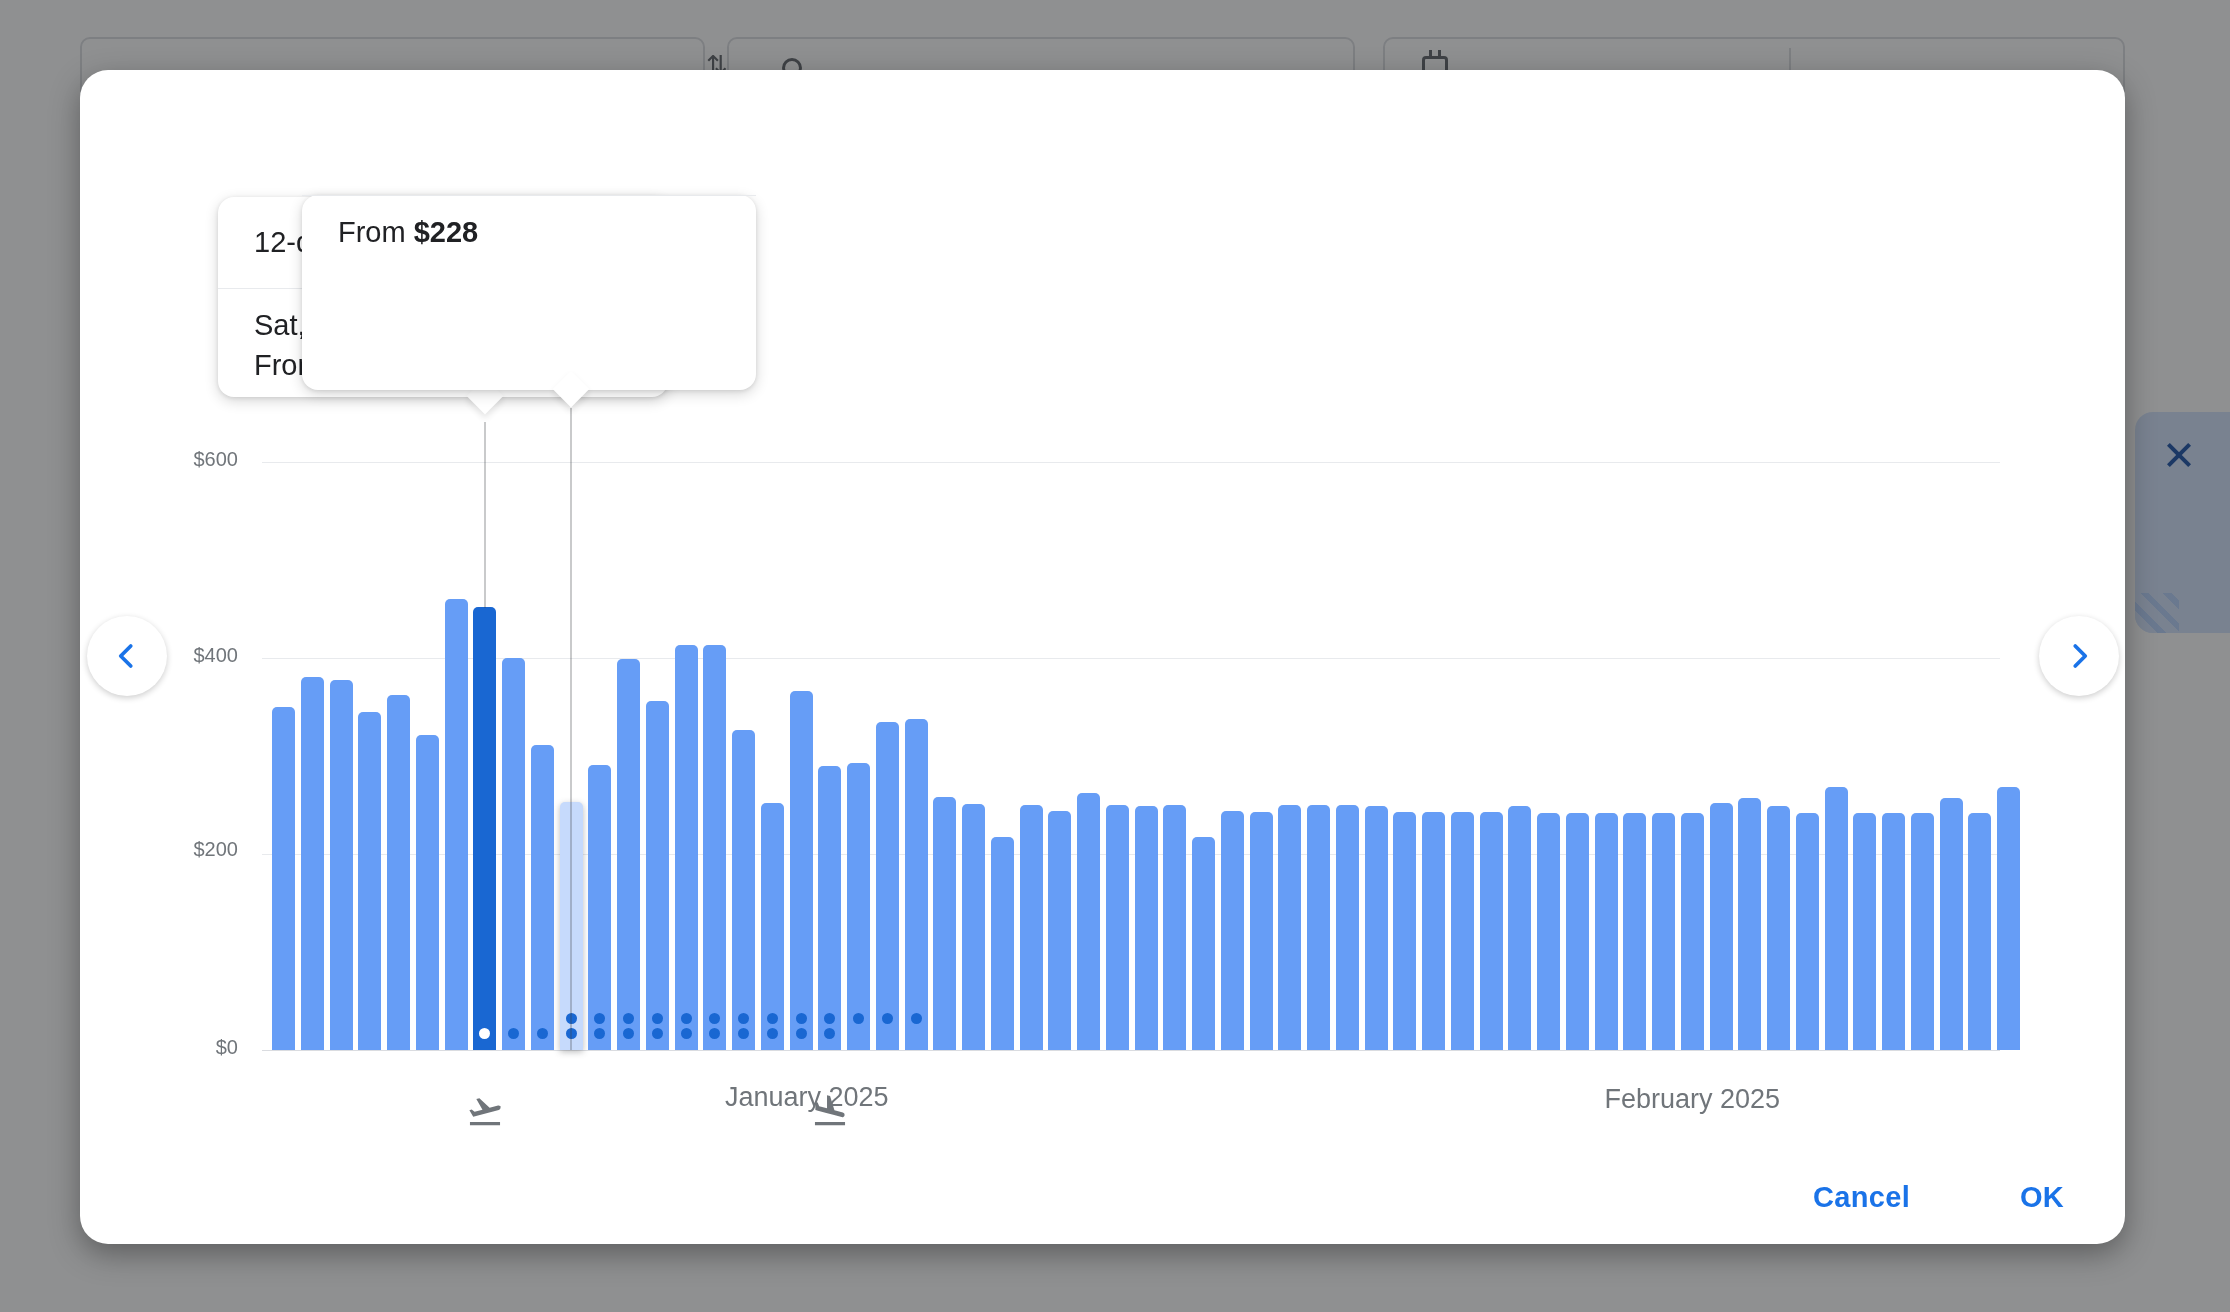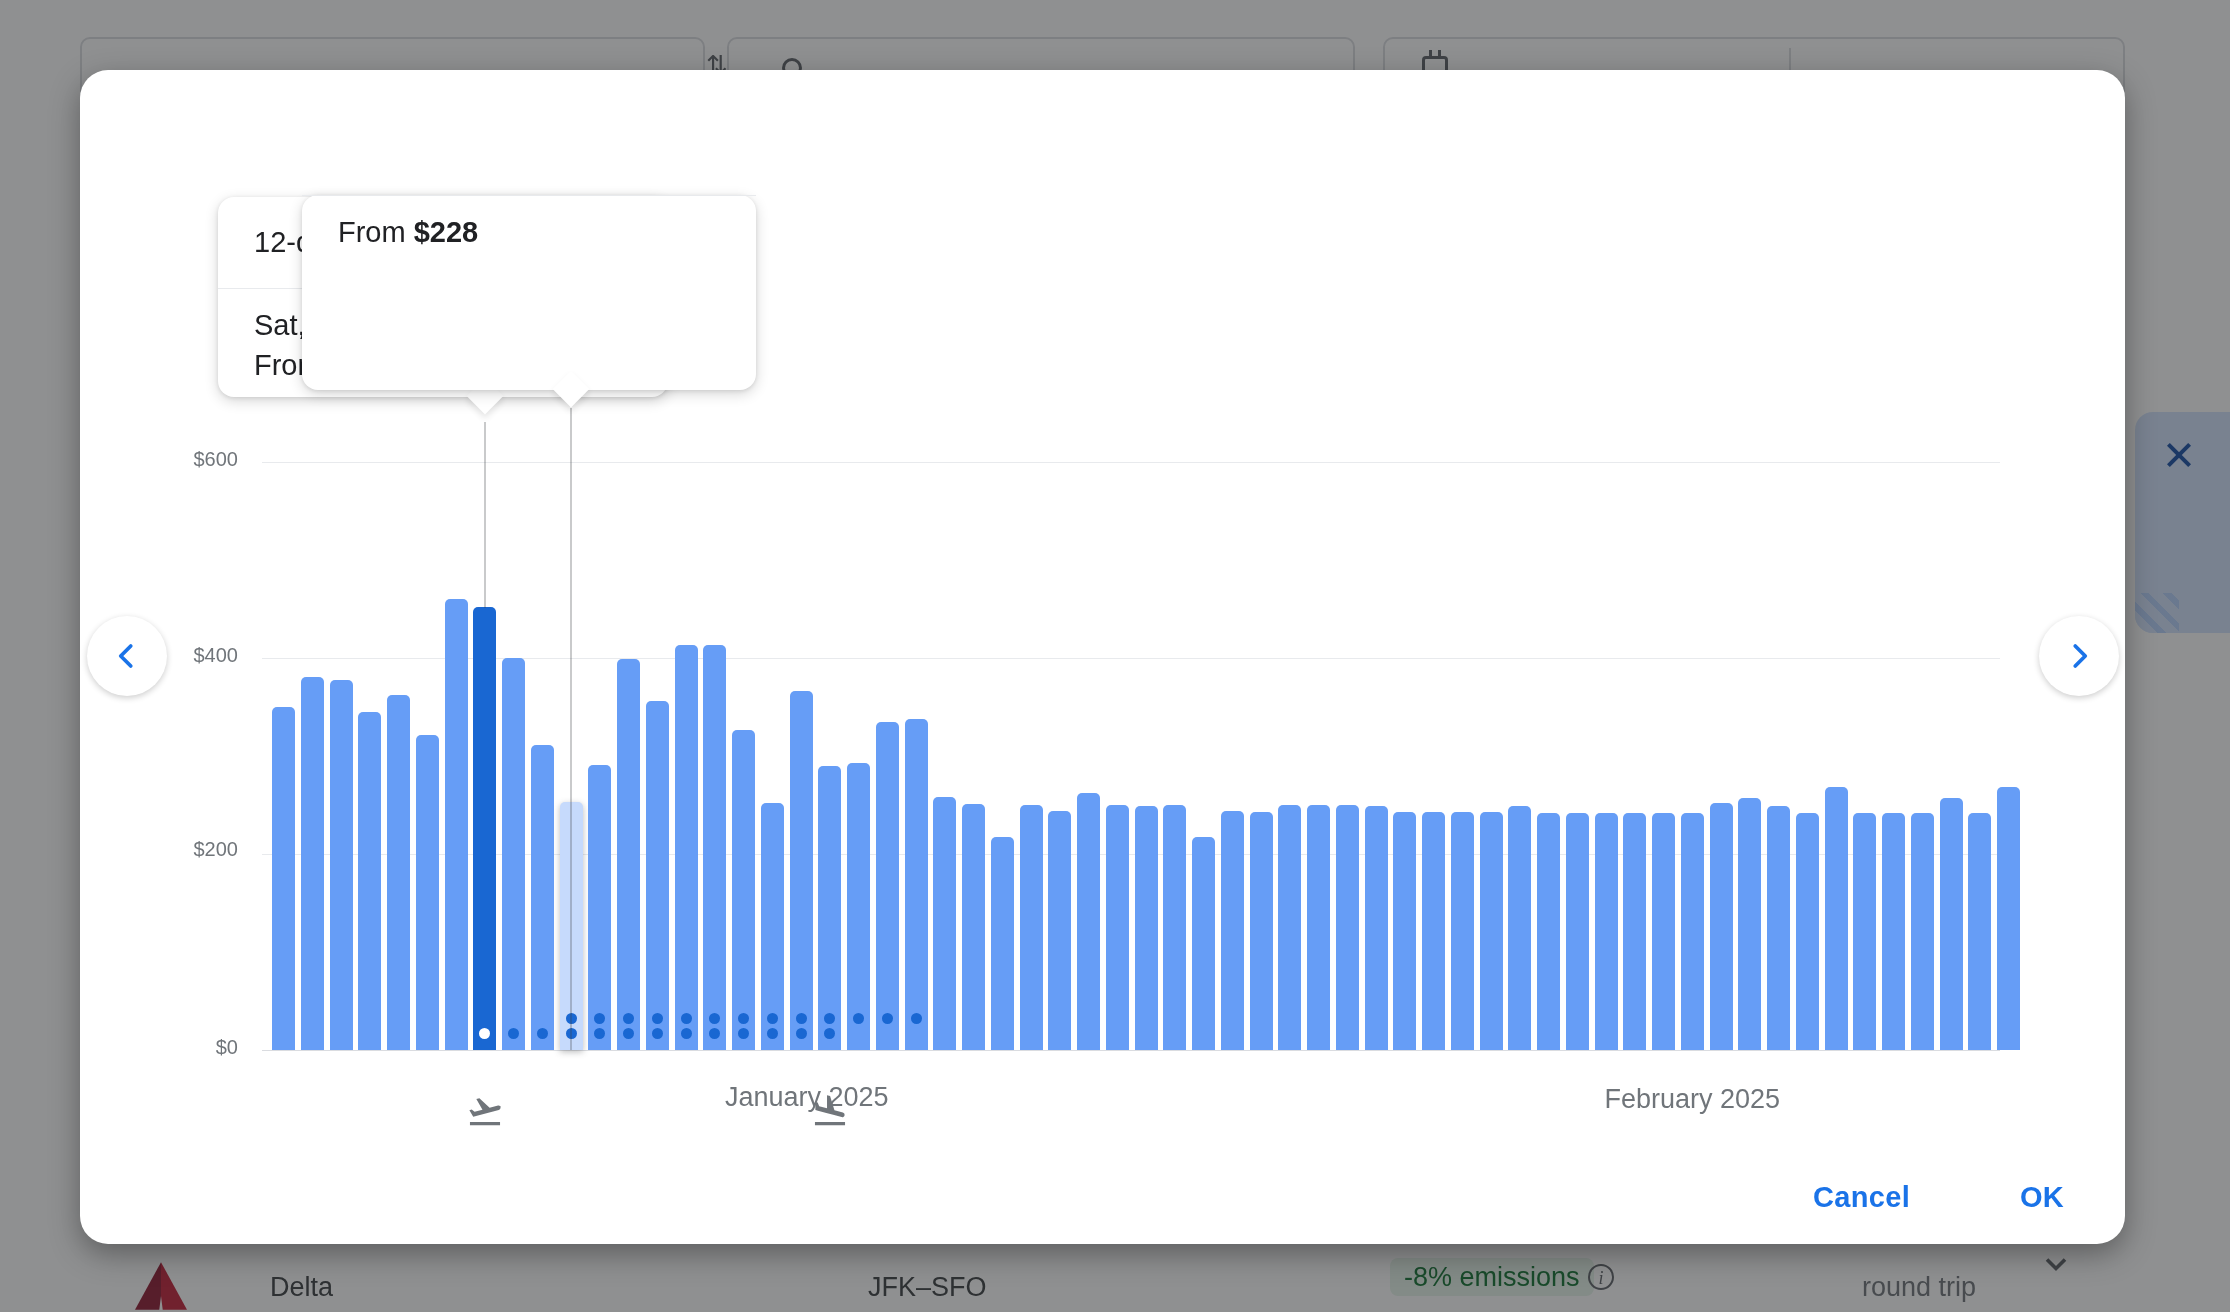--- a/index.html
+++ b/index.html
@@ -88,38 +88,20 @@
 
 <div id="bg-page">
   <div class="top-card" style="left:80px; width:625px;"></div>
   <div class="top-card" style="left:727px; width:628px;"></div>
   <div class="top-card" style="left:1383px; width:742px;"></div>
   <div class="swap-glyph">⇅</div>
   <div class="mag-circle"></div>
   <div class="cal-icon"></div>
   <div class="v-divider"></div>
 
-  <div class="bottom-row">
-    <div class="delta-logo">
-      <svg width="52" height="48" viewBox="0 0 24 22">
-        <path d="M12 0 L0 22 L11.2 22 L12 15.5 Z" fill="#8f1a33"></path>
-        <path d="M12 0 L24 22 L12.8 22 L12 15.5 Z" fill="#c32038"></path>
-      </svg>
-    </div>
-    <div class="bg-text" style="left:270px;">Delta</div>
-    <div class="bg-text" style="left:868px;">JFK–SFO</div>
-    <div class="emissions-pill">-8% emissions</div>
-    <div class="info-icon">i</div>
-    <div class="trip-type">round trip</div>
-    <div class="chev-down">
-      <svg width="36" height="36" viewBox="0 0 24 24">
-          <path d="M6 9 L12 15 L18 9" fill="none" stroke="#5f6368" stroke-width="2.4"></path>
-        </svg>
-    </div>
-  </div>
 
   <div class="side-card">
     <div class="side-close"></div>
     <div class="side-stripes"></div>
   </div>
 </div>
 
 <div id="overlay"></div>
 
 <div id="dialog">

